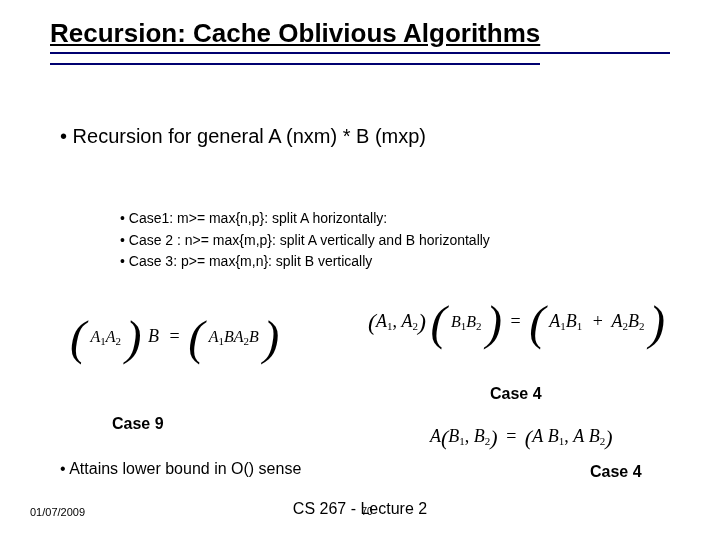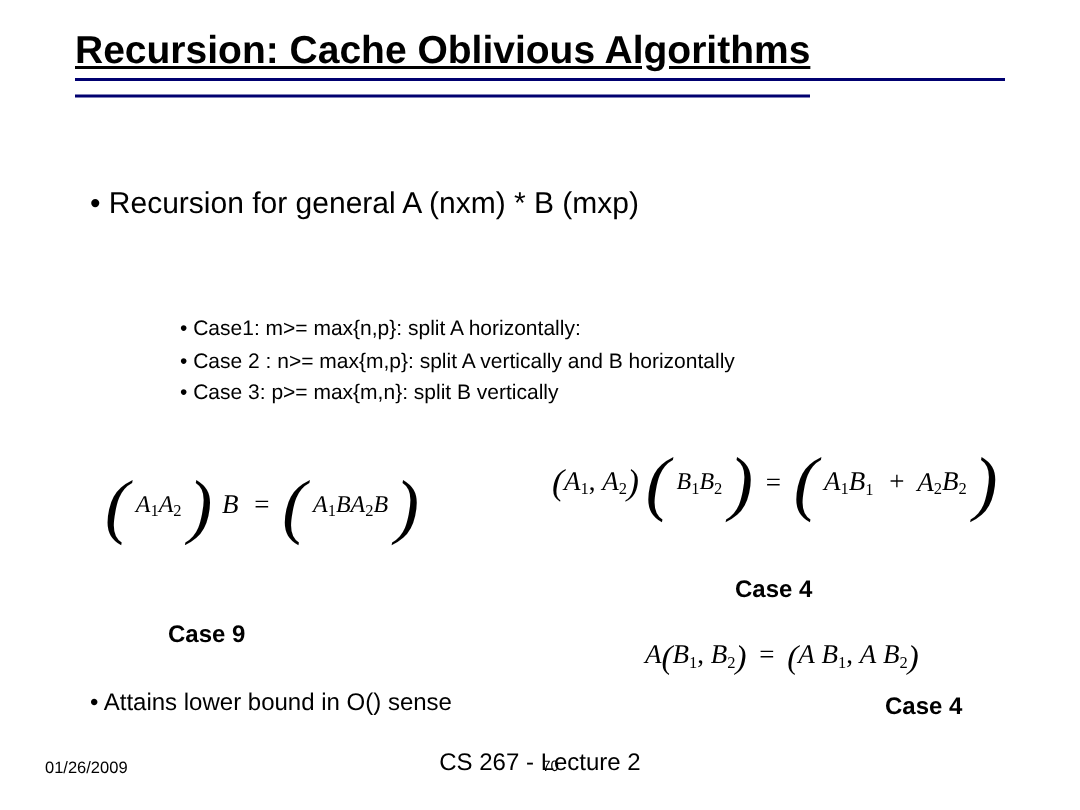--- a/index.html
+++ b/index.html
@@ -202,17 +202,17 @@
 
   <div class="eq3 mathline">
     <span>A</span><span class="paren" style="font-size:22px;">(</span><span>B</span><span class="sub">1</span><span class="upright">,</span>&nbsp;<span>B</span><span class="sub">2</span><span class="paren" style="font-size:22px;">)</span>
     <span class="eq-sign">=</span>
     <span class="paren" style="font-size:22px;">(</span><span>A</span>&nbsp;<span>B</span><span class="sub">1</span><span class="upright">,</span>&nbsp;<span>A</span>&nbsp;<span>B</span><span class="sub">2</span><span class="paren" style="font-size:22px;">)</span>
   </div>
 
   <div class="lower-bullet">• Attains lower bound in O() sense</div>
   <div class="eq-label3">Case 4</div>
 
-  <div class="footer-date">01/26/2009</div>
+  <div class="footer-date">01/07/2009</div>
   <div class="footer-center">CS 267 - Lecture 2</div>
   <div class="page-num">70</div>
 
 </div>
 
 </body></html>

